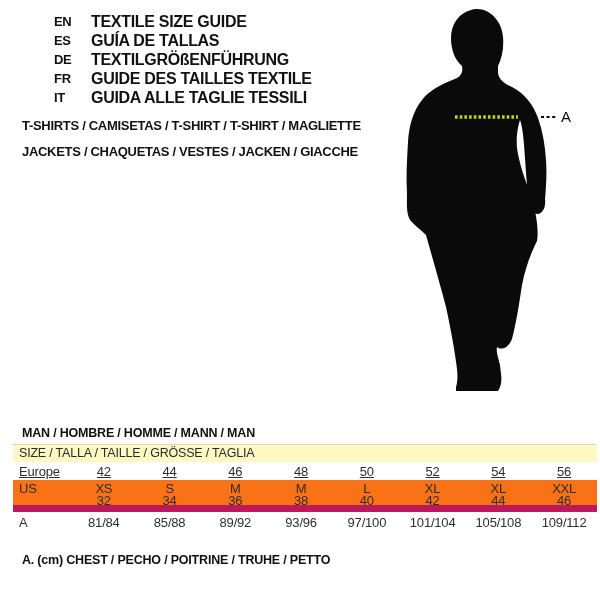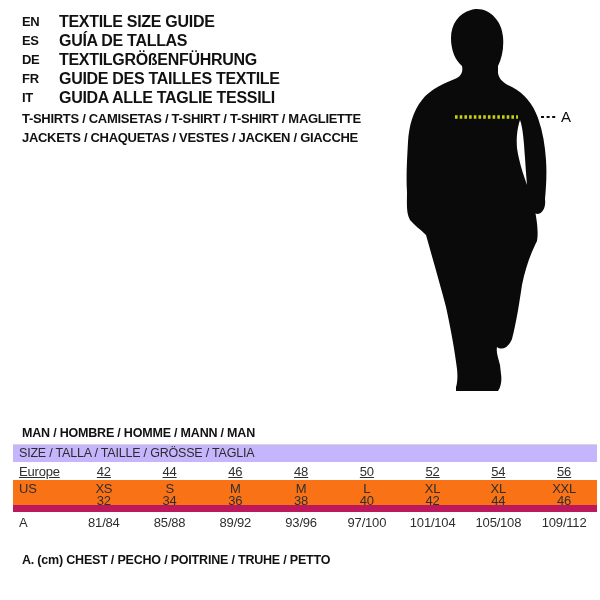--- a/index.html
+++ b/index.html
@@ -2,33 +2,33 @@
 <html><head>
 <meta charset="utf-8">
 <style>
   html,body{margin:0;padding:0;background:#fff;}
   #canvas{
     position:relative;width:600px;height:600px;background:#ffffff;overflow:hidden;
     font-family:"Liberation Sans",sans-serif;color:#111;
   }
   
   .lang-list{position:absolute;left:22px;top:12px;}
-  .lang-row{display:flex;height:19px;line-height:19px;}
+  .lang-row{display:flex;height:19px;line-height:19px;margin-left:32px;}
   .lang-code{width:37px;font-size:13px;font-weight:bold;letter-spacing:-0.3px;}
   .lang-label{font-size:16px;font-weight:bold;letter-spacing:-0.3px;white-space:nowrap;}
   
   .categories{position:absolute;left:22px;top:109px;}
-  .cat-line{font-size:13px;font-weight:bold;letter-spacing:-0.3px;line-height:19px;white-space:nowrap;}
+  .cat-line{font-size:13px;font-weight:bold;letter-spacing:-0.3px;line-height:19px;white-space:nowrap;margin-top:7px;}
   
   .figure-wrap{position:absolute;left:405px;top:8px;width:195px;height:390px;}
   
   .section-title{position:absolute;left:22px;top:418px;font-size:12.5px;font-weight:bold;letter-spacing:-0.2px;margin-top:8px;}
   
   .size-table{position:absolute;left:13px;top:444px;width:584px;border-top:1px solid #d6d6d6;}
-  .thead{background:#c4b5fd;height:17px;line-height:17px;font-size:12.5px;color:#2b2b2b;
+  .thead{background:#fef9c3;height:17px;line-height:17px;font-size:12.5px;color:#2b2b2b;
          padding-left:6px;letter-spacing:-0.2px;}
   .trow{display:flex;align-items:center;font-size:13px;color:#2e2e2e;letter-spacing:-0.2px;}
   .trow.shaded{background:#f97316;}
   .trow .rlabel{width:58px;padding-left:6px;text-align:left;box-sizing:border-box;}
   .trow .cell{flex:1;text-align:center;}
   .r-europe{height:18px;text-decoration:underline;}
   .r-us{height:16px;}
   .r-num{height:16px;border-bottom:7px solid #be185d;box-sizing:border-box;}
   .r-a{height:20px;}
   

